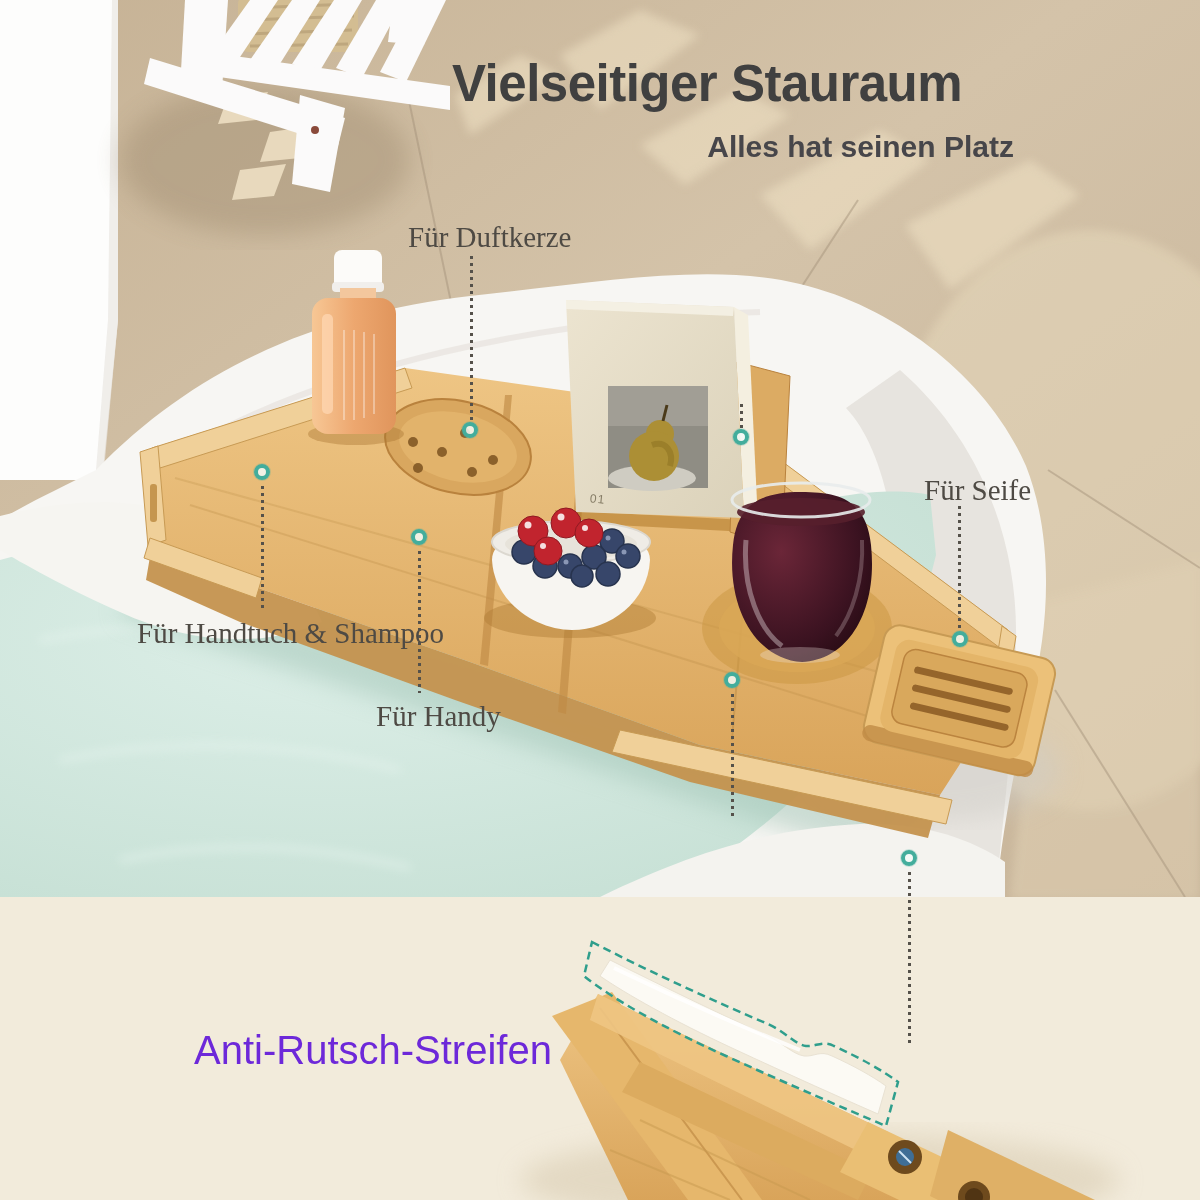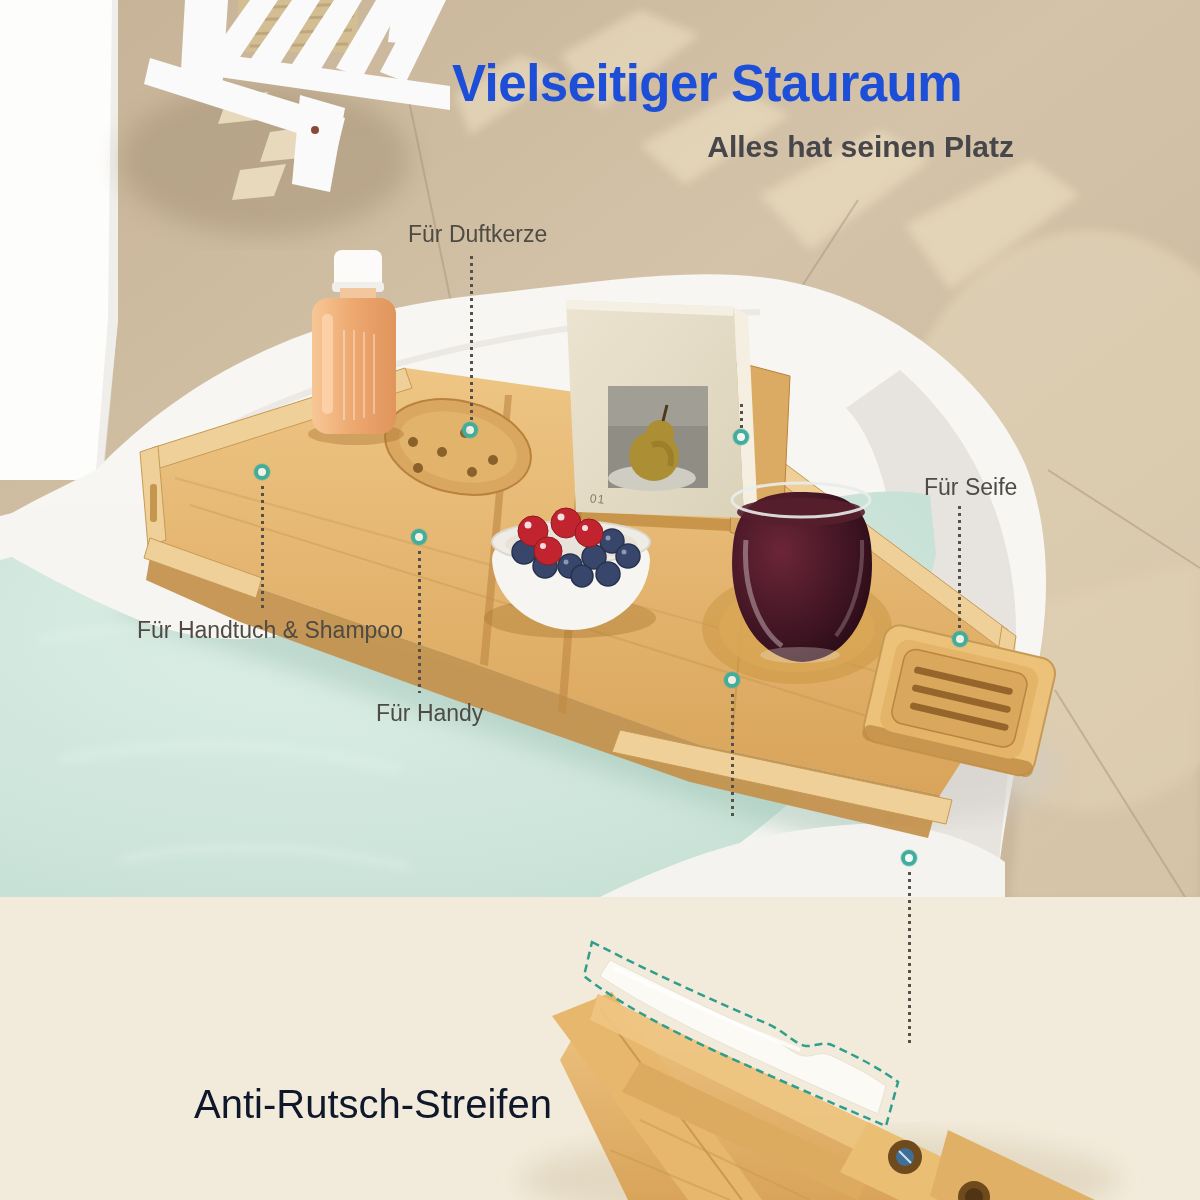--- a/index.html
+++ b/index.html
@@ -1,26 +1,26 @@
 <!DOCTYPE html>
 <html><head>
 <meta charset="utf-8">
 <style>
   html,body{margin:0;padding:0;}
   .page{position:relative;width:1200px;height:1200px;overflow:hidden;
         font-family:"Liberation Sans",sans-serif;background:#cdbba1;}
   .scene{position:absolute;left:0;top:0;}
   .overlay{position:absolute;left:0;top:0;width:1200px;height:1200px;pointer-events:none;}
   .title{position:absolute;left:452px;top:54px;font-size:51px;font-weight:700;
-         letter-spacing:-0.5px;color:#1d4ed8;white-space:nowrap;}
+         letter-spacing:-0.5px;color:#404040;white-space:nowrap;}
   .subtitle{position:absolute;left:640px;top:130px;width:374px;text-align:right;
             font-size:30px;font-weight:700;color:#47464a;white-space:nowrap;}
-  .callout{position:absolute;font-size:23px;font-weight:400;color:#4e4a44;white-space:nowrap;}
-  .bottom-label{position:absolute;left:194px;top:1082px;font-size:40px;font-weight:400;
-                color:#0f172a;white-space:nowrap;}
+  .callout{position:absolute;font-size:29px;font-weight:400;color:#4e4a44;white-space:nowrap;font-family:Liberation Serif, serif;}
+  .bottom-label{position:absolute;left:194px;top:1028px;font-size:40px;font-weight:400;
+                color:#6d28d9;white-space:nowrap;}
   .dotline{position:absolute;width:3px;
            background:repeating-linear-gradient(to bottom,#55514a 0 3px,rgba(0,0,0,0) 3px 7px);}
   .ring{position:absolute;width:16px;height:16px;box-sizing:border-box;border-radius:50%;
         border:4px solid #43ad9c;background:rgba(243,250,248,.85);
         box-shadow:0 0 0 1px rgba(67,173,156,.25);}
   .page-number{position:absolute;left:590px;top:492px;font-size:12px;color:#857c66;
                transform:rotate(6deg);letter-spacing:1px;}
 </style>
 </head>
 <body>

